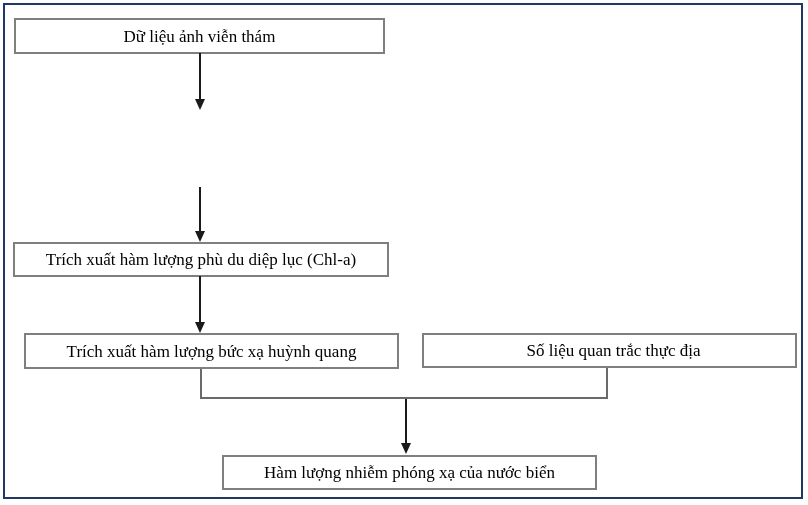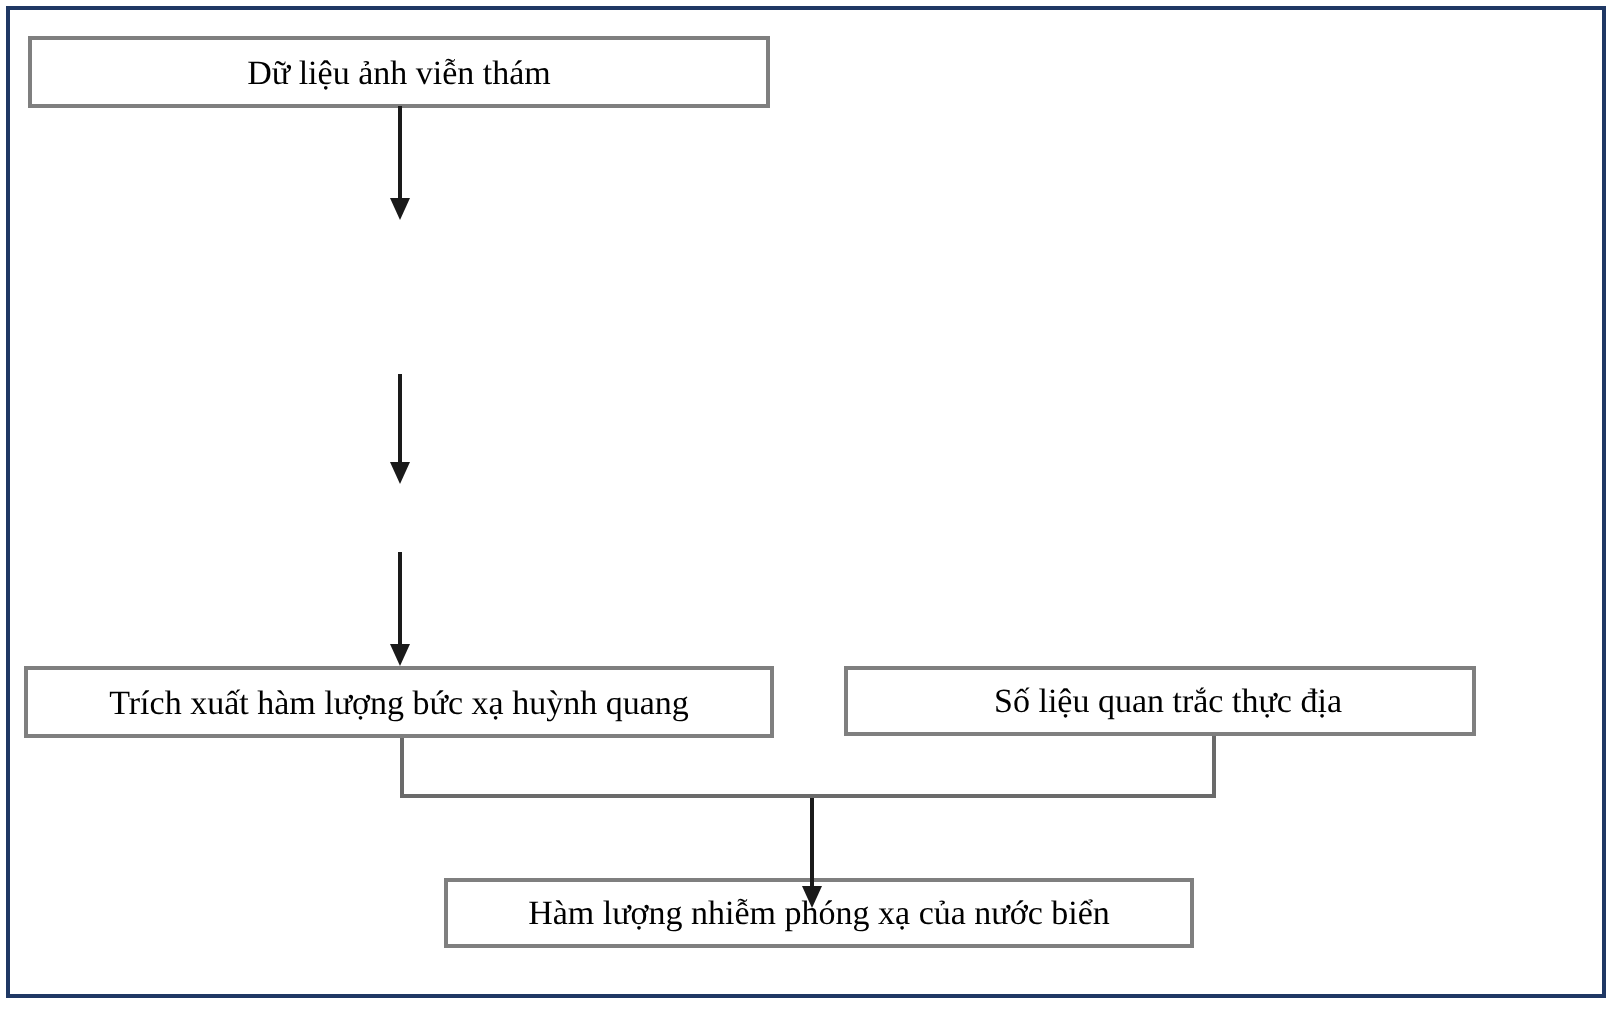--- a/index.html
+++ b/index.html
@@ -55,33 +55,36 @@
     left: 357px; top: 374px;
     width: 100px; height: 22px;
     line-height: 22px;
     text-align: center;
     font-size: 18px;
   }
   
   #node-0 { left: 14px;  top: 18px;  width: 371px; height: 36px; }
   #node-1 { left: 13px;  top: 110px; width: 370px; height: 77px; }
   #node-2 { left: 13px;  top: 242px; width: 376px; height: 35px; }
-  #node-3 { left: 12px;  top: 333px; width: 375px; height: 36px; }
-  #node-4 { left: 422px; top: 333px; width: 316px; height: 35px; padding-left: 16px; }
-  #node-5 { left: 222px; top: 439px; width: 375px; height: 35px; }
+  #node-3 { left: 24px;  top: 333px; width: 375px; height: 36px; }
+  #node-4 { left: 422px; top: 333px; width: 375px; height: 35px; padding-left: 16px; }
+  #node-5 { left: 222px; top: 455px; width: 375px; height: 35px; }
 </style>
 </head>
 <body>
 
 <div id="stage">
 
   <div class="frame"></div>
 
   <div class="node" id="node-0">
     <span>Dữ liệu ảnh viễn thám</span>
+  </div>
+  <div class="node" id="node-2">
+    <span>Trích xuất hàm lượng phù du diệp lục (Chl-a)</span>
   </div>
   <div class="node" id="node-3">
     <span>Trích xuất hàm lượng bức xạ huỳnh quang</span>
   </div>
   <div class="node" id="node-4">
     <span>Số liệu quan trắc thực địa</span>
   </div>
   <div class="node" id="node-5">
     <span>Hàm lượng nhiễm phóng xạ của nước biển</span>
   </div>

